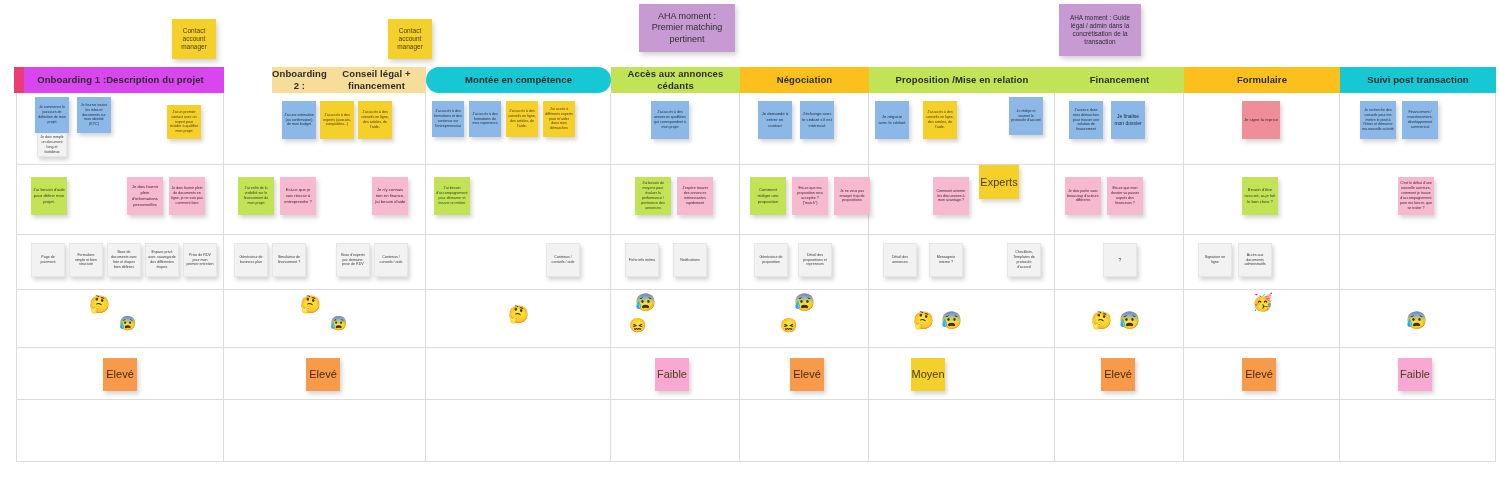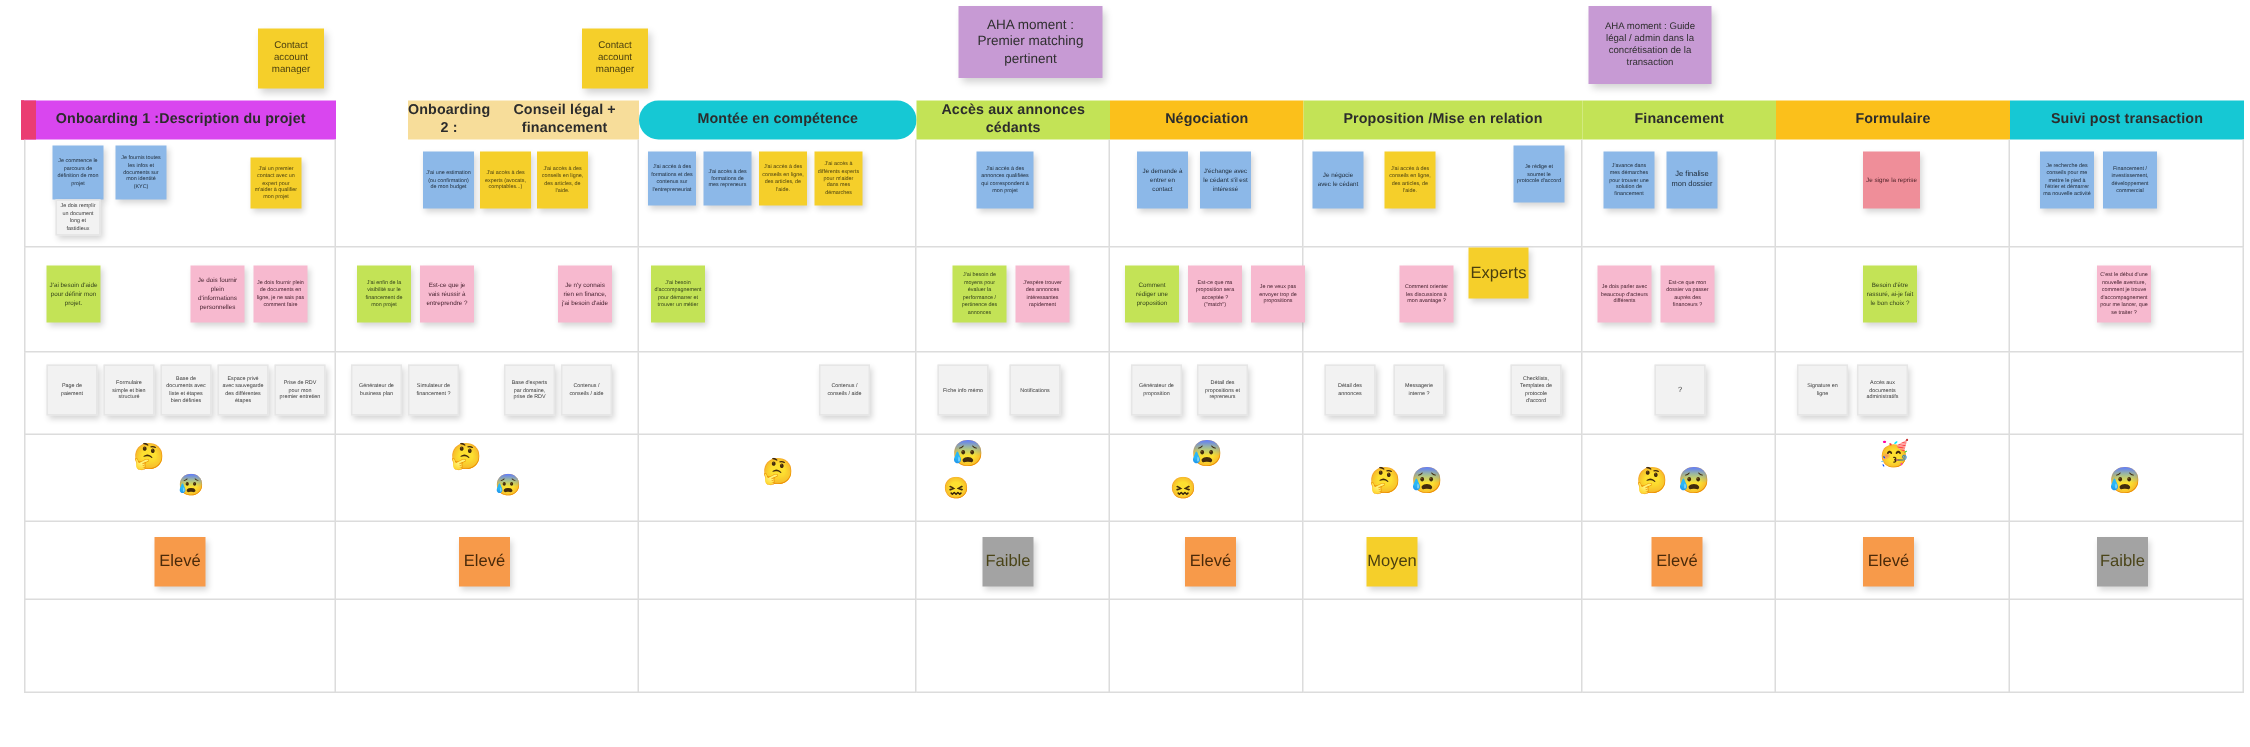--- a/index.html
+++ b/index.html
@@ -28,21 +28,21 @@
     display:flex;align-items:center;justify-content:center;text-align:center;
     box-sizing:border-box;overflow:hidden;}
   .sn span{display:block;width:100%;}
   .t-blue{background:#8cb8e8;color:#1d2a38;}
   .t-yellow{background:#f5cf2a;color:#4a3f10;}
   .t-green{background:#c3e356;color:#32401a;}
   .t-pink{background:#f7b9cf;color:#46222f;}
   .t-rose{background:#ef8e99;color:#4a1f25;}
   .t-gray{background:#f2f2f2;color:#3a3a3a;border:1px solid #e6e6e6;}
   .t-orange{background:#f79a4a;color:#4a2a0a;}
-  .t-lemon{background:#a3a3a3;color:#4a4418;align-items:center;}
+  .t-lemon{background:#f9a8d4;color:#4a4418;align-items:center;}
   .micro{font-size:3.6px;line-height:1.35;padding:2px;}
   .tiny{font-size:4.2px;line-height:1.4;padding:2px;}
   .small{font-size:5px;line-height:1.4;padding:2px;}
   .big{font-size:11px;line-height:1.3;font-weight:normal;}
   .emoji{position:absolute;font-size:17px;line-height:1;}
   .emoji.sm{font-size:14px;}
 </style>
 </head>
 <body>
 

